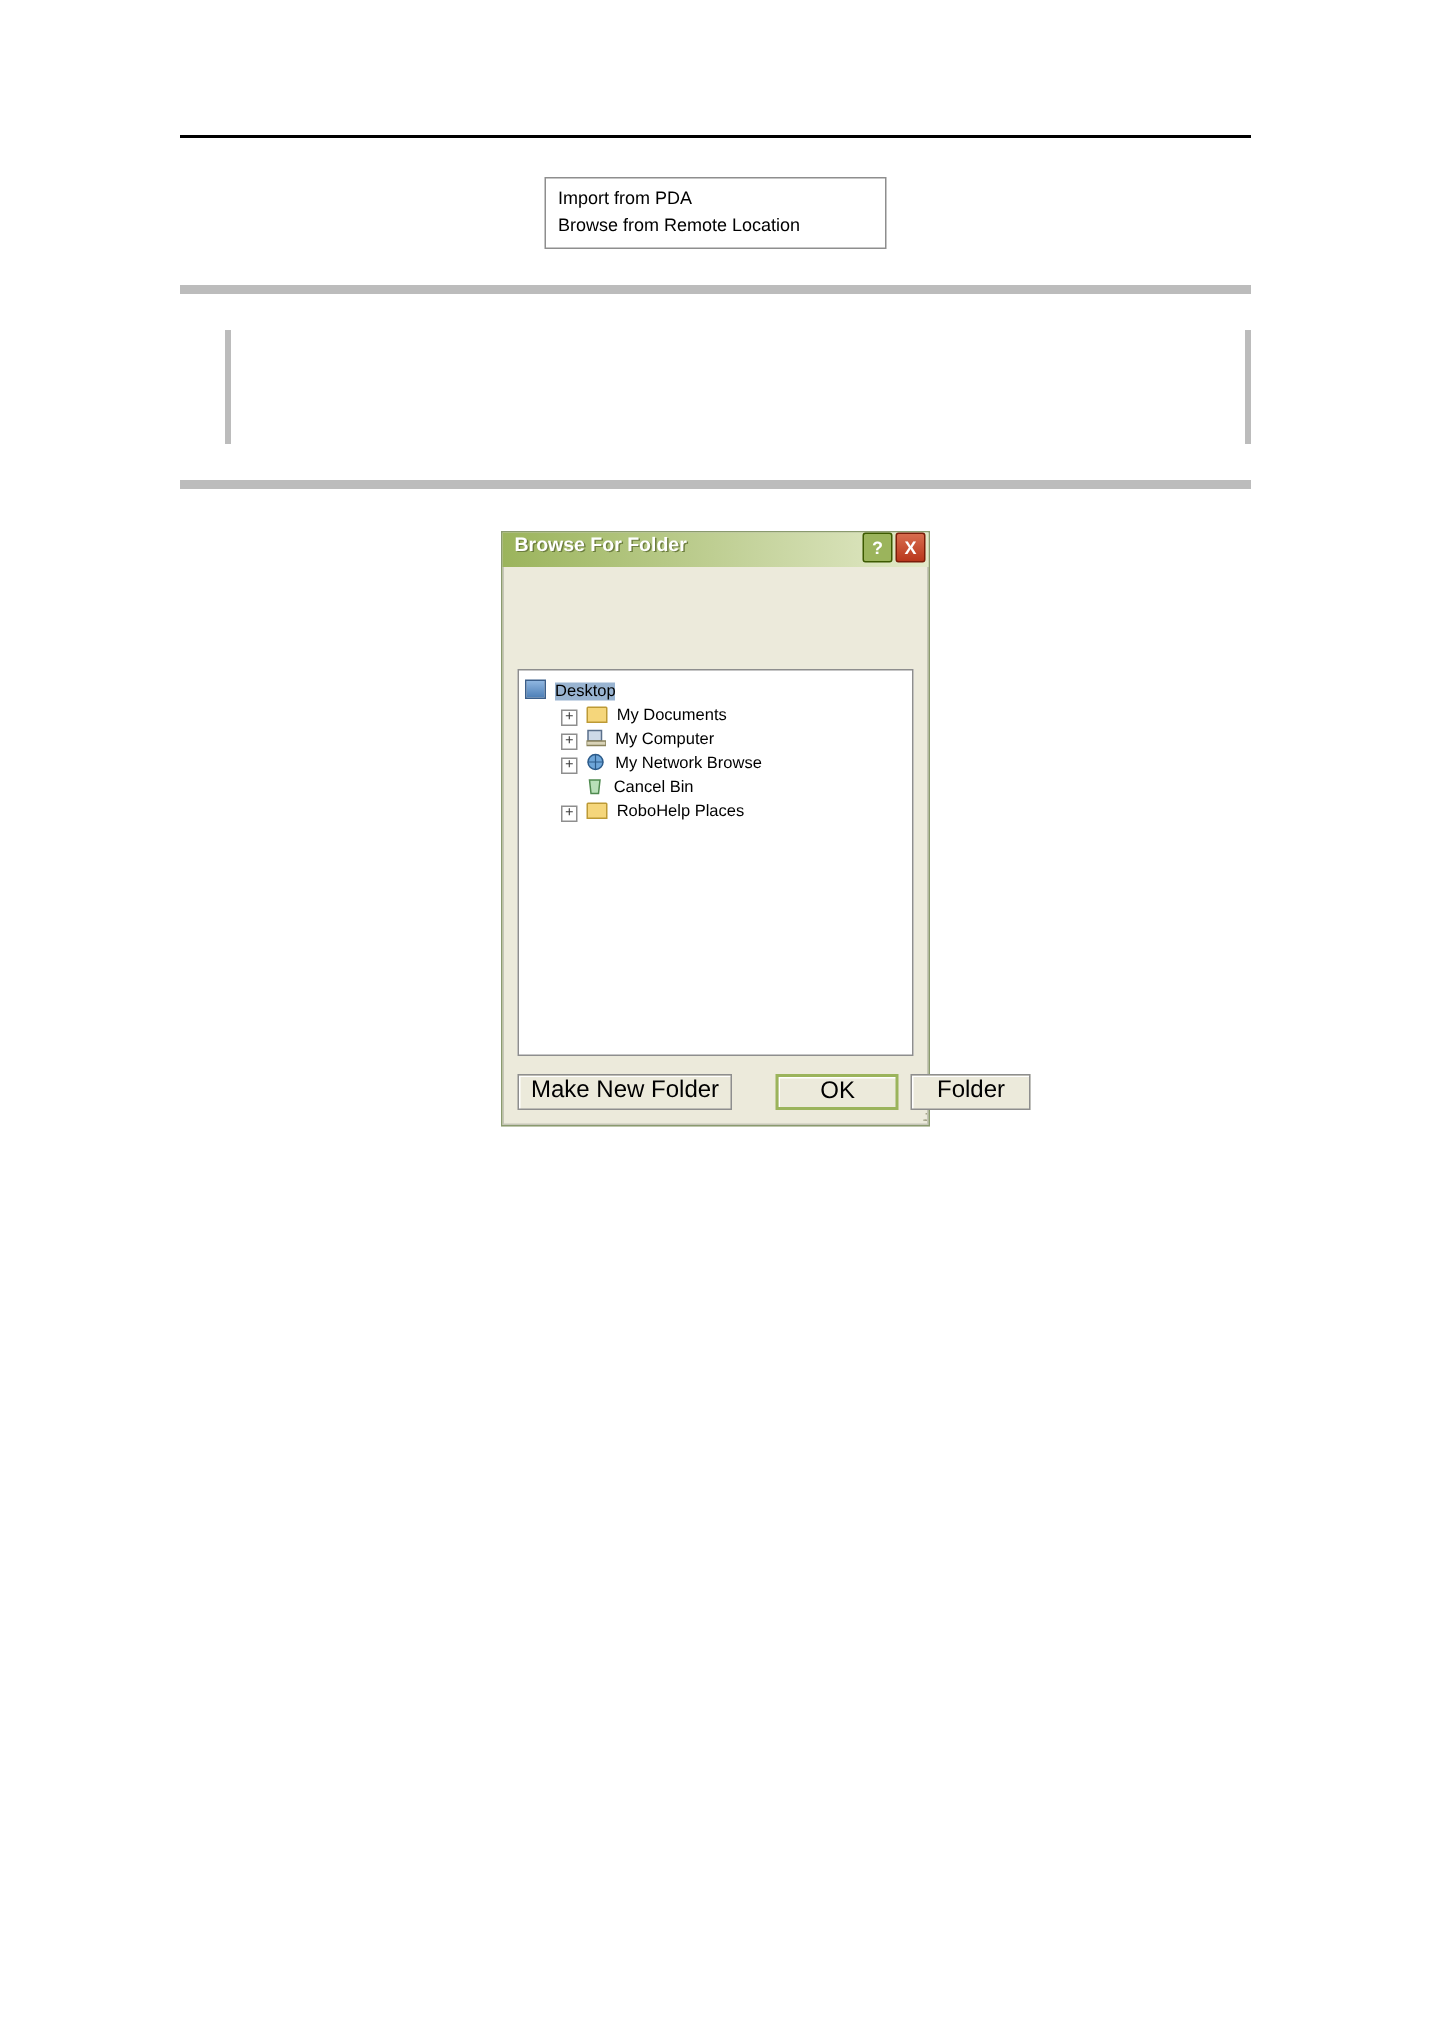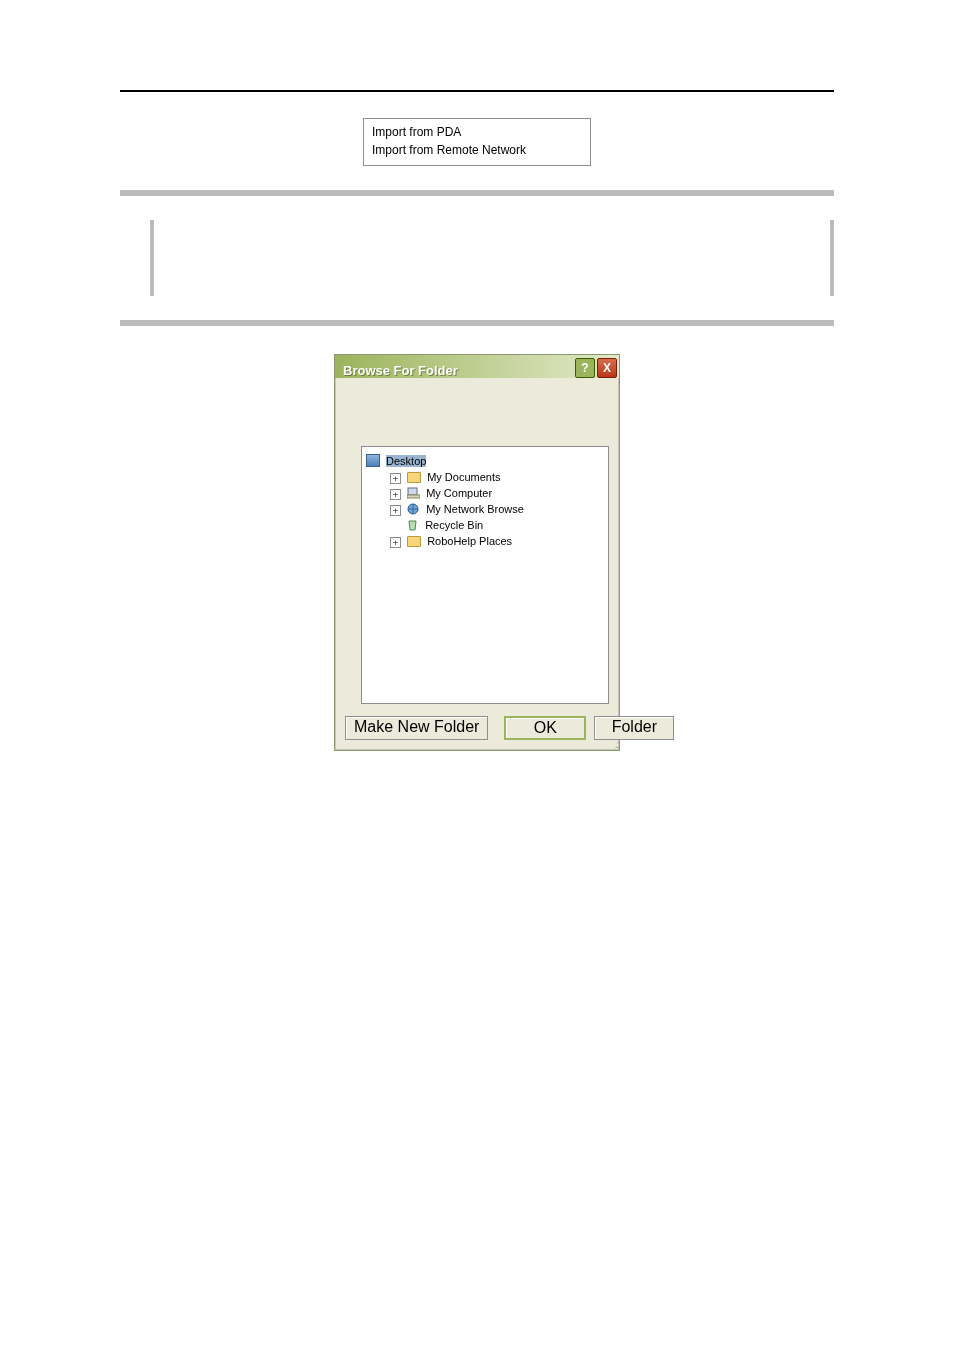--- a/index.html
+++ b/index.html
@@ -62,21 +62,21 @@
     margin: 28px auto 0 auto;
   }
   .dialog {
     border: 1px solid #8a9a6e;
     background: #eceadb;
     font-size: 11px;
     box-shadow: 0 0 0 1px #c6c6b8 inset;
   }
   .titlebar {
     display: flex;
-    align-items: flex-end;
+    align-items: flex-start;
     justify-content: space-between;
     height: 23px;
     padding: 0 2px 0 8px;
     background: linear-gradient(to right, #9bb45c 0%, #c6d49e 60%, #e3eac9 100%);
     color: #fff;
   }
   .titlebar .title-txt {
     font-weight: bold;
     font-size: 13px;
     color: #fff;
@@ -107,21 +107,21 @@
   .dialog-body {
     padding: 18px 10px 6px 10px;
     min-height: 44px;
   }
   .tree {
     border: 1px solid #8e8e8e;
     background: #fff;
     padding: 6px 4px 60px 4px;
     font-size: 11px;
     line-height: 16px;
-    margin: 0 10px 12px 26px;
+    margin: 0 10px 12px 10px;
     height: 190px;
     overflow: hidden;
   }
   .tree ul { list-style: none; margin: 0; padding: 0 0 0 12px; }
   .tree li { white-space: nowrap; padding-left: 12px; }
   .expander {
     display: inline-flex;
     width: 9px;
     height: 9px;
     border: 1px solid #8e8e8e;
@@ -166,42 +166,42 @@
     font-size: 16px;
     padding: 1px 8px;
     background: #eceadb;
     border: 1px solid #8e8e8e;
     box-shadow: 1px 1px 0 #fff inset;
     min-width: 62px;
     text-align: center;
   }
   .dlg-btn:first-child { flex: 0 0 auto; }
   .spacer { flex: 1; }
-  .dlg-btn.ok { border: 2px solid #9bb45c; }
+  .dlg-btn.ok { border: 2px solid #9bb45c; margin-left: 13px; }
   .resize-grip {
     text-align: right;
     font-size: 10px;
     color: #a5a58a;
     padding-right: 2px;
     letter-spacing: -2px;
     line-height: 6px;
     height: 8px;
     margin-top: -8px;
   }
 </style>
 </head>
 <body>
 
 <div class="page">
 
   <hr class="header-rule">
 
   <div class="dropdown">
     <div>Import from PDA</div>
-    <div>Import from Remote Network</div>
+    <div>Browse from Remote Location</div>
   </div>
 
   <hr class="sub-rule-thick">
 
   <div class="callout">
     <div class="callout-bar left"></div>
     <div class="callout-inner"></div>
     <div class="callout-bar right"></div>
   </div>
 
@@ -255,21 +255,21 @@
             </span>
             <span>My Network Browse</span>
           </li>
           <li>
             <span style="display:inline-block;width:13px"></span>
             <span class="icon ic-recycle">
               <svg width="13" height="12">
                   <path d="M3 2 L10 2 L9 11 L4 11 Z" fill="#b8e0b8" stroke="#4f8a4f"></path>
                 </svg>
             </span>
-            <span>Recycle Bin</span>
+            <span>Cancel Bin</span>
           </li>
           <li>
             <span class="expander">+</span>
             <span class="icon ic-folder"></span>
             <span>RoboHelp Places</span>
           </li>
         </ul>
       </div>
 
       <div class="dialog-buttons">

